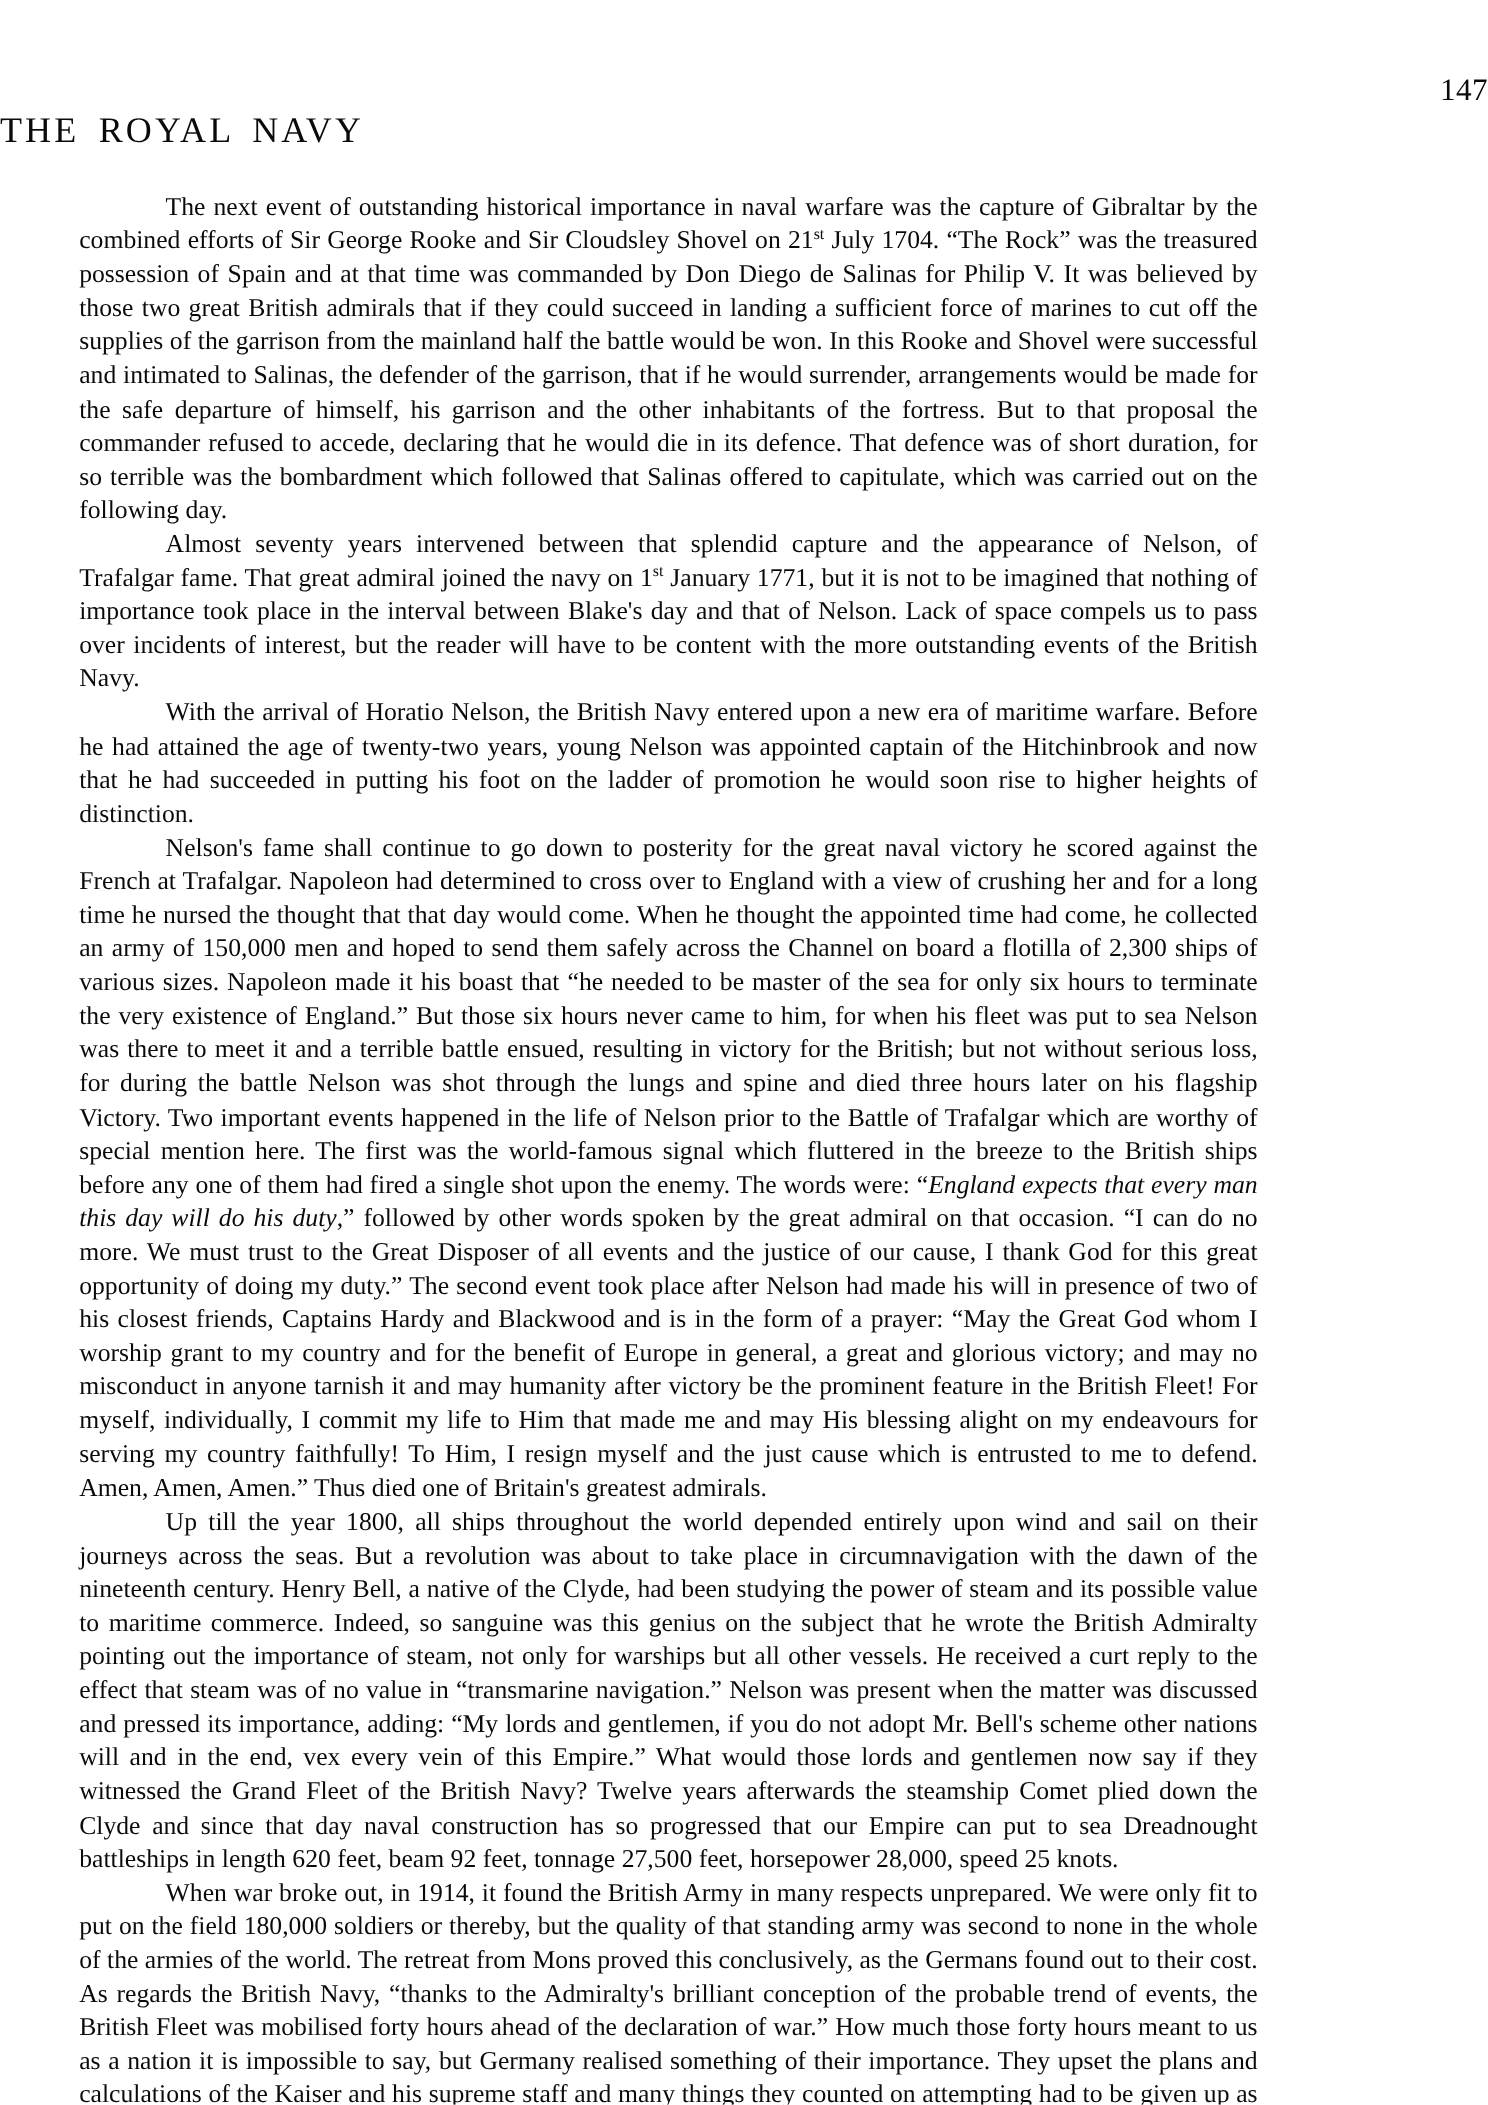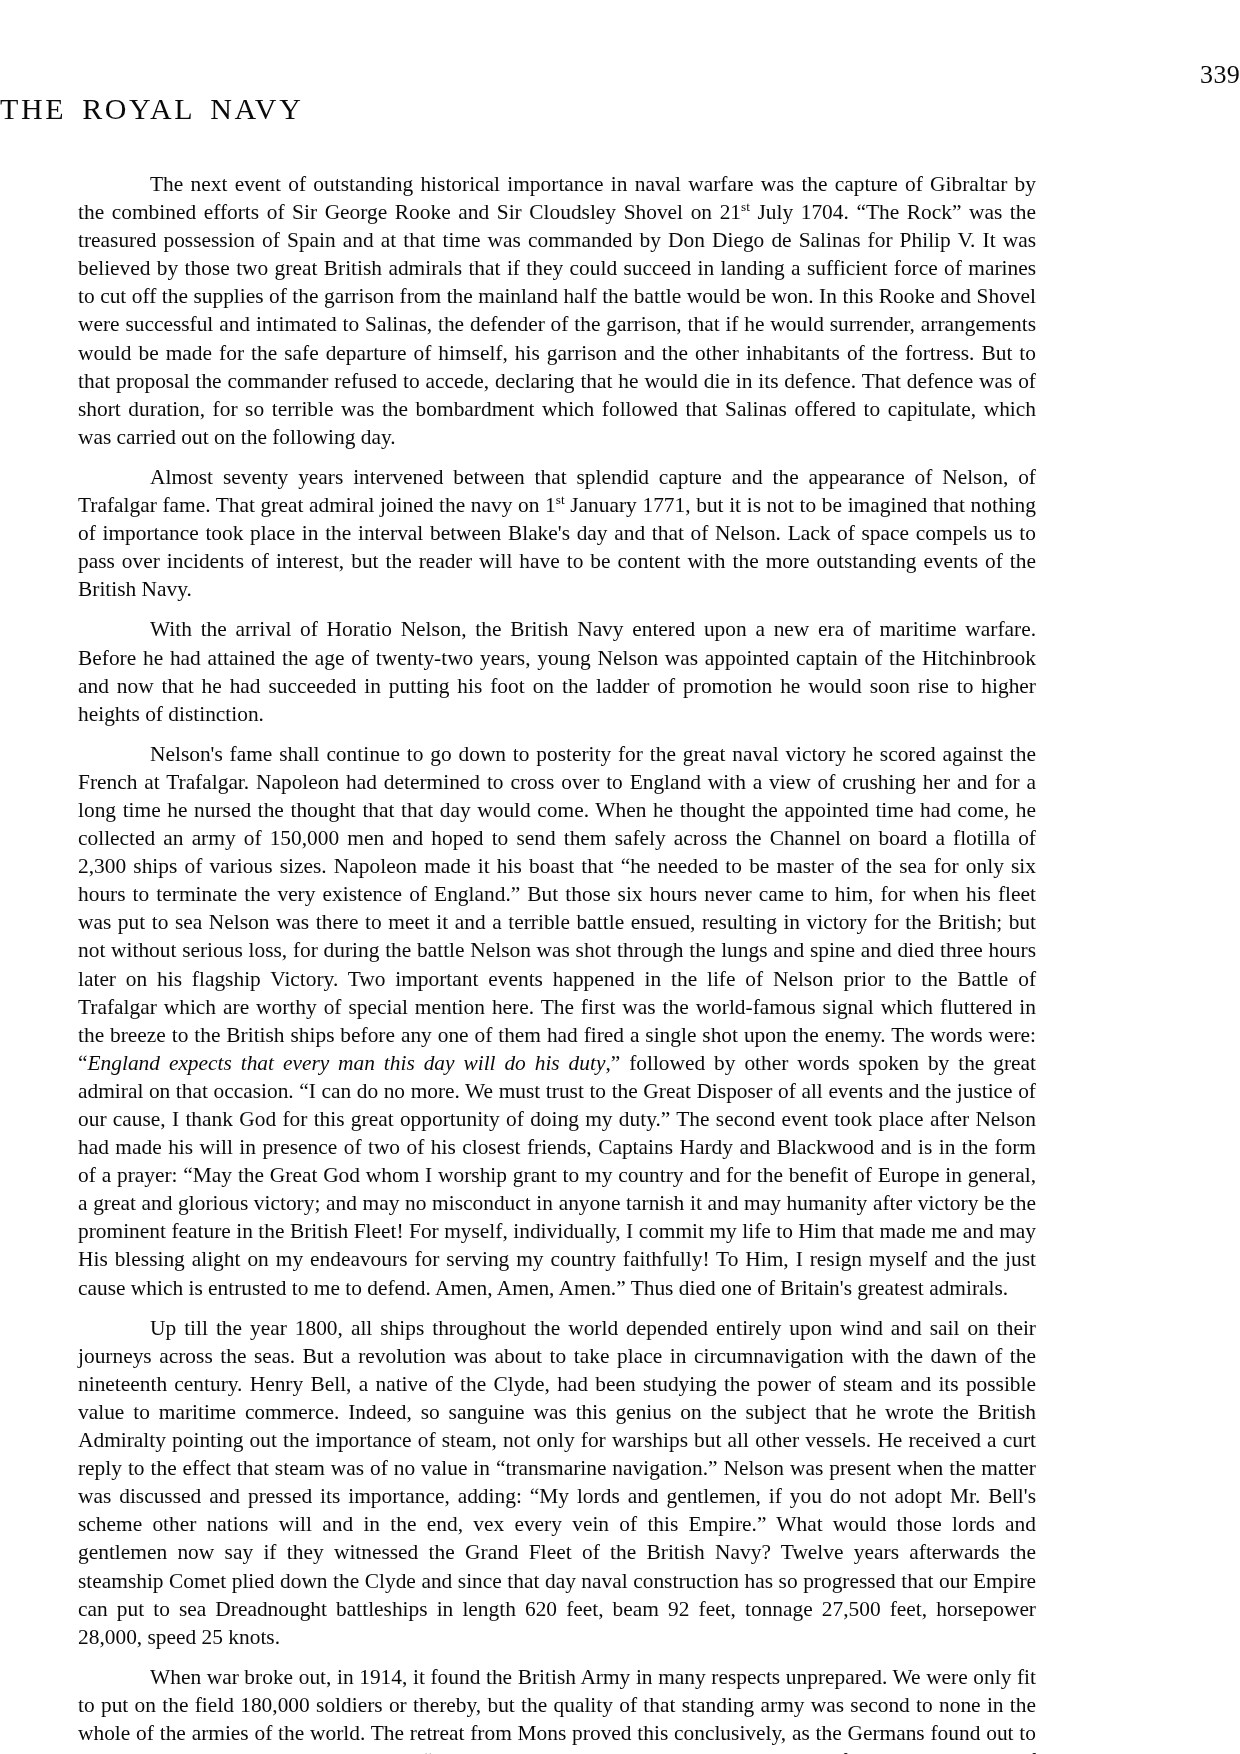--- a/index.html
+++ b/index.html
@@ -44,42 +44,42 @@
     top: 158px;
     left: 66px;
     width: 982px;
     font-size: 21.4px;
     line-height: 28.1px;
     text-align: justify;
     text-justify: inter-word;
     hyphens: none;
   }
   .body-col p {
-    margin: 12px;
+    margin: 0;
     text-indent: 72px;
     text-align: justify;
   }
   .body-col p:last-child {
     text-align-last: justify;
   }
   sup {
     font-size: 0.62em;
     vertical-align: super;
     line-height: 0;
   }
   .ital {
     font-style: italic;
   }
 </style>
 </head>
 <body>
 
 <div class="page">
 
-  <div class="folio">339</div>
+  <div class="folio">147</div>
 
   <div class="doc-title">THE ROYAL NAVY</div>
 
   <div class="body-col">
 
     <p><span>The next event of outstanding historical importance in naval warfare was the capture of Gibraltar by the combined efforts of Sir George Rooke and Sir Cloudsley Shovel on 21</span><sup>st</sup><span> July 1704.  “The Rock” was the treasured possession of Spain and at that time was commanded by Don Diego de Salinas for Philip V.  It was believed by those two great British admirals that if they could succeed in landing a sufficient force of marines to cut off the supplies of the garrison from the mainland half the battle would be won.  In this Rooke and Shovel were successful and intimated to Salinas, the defender of the garrison, that if he would surrender, arrangements would be made for the safe departure of himself, his garrison and the other inhabitants of the fortress.  But to that proposal the commander refused to accede, declaring that he would die in its defence.  That defence was of short duration, for so terrible was the bombardment which followed that Salinas offered to capitulate, which was carried out on the following day.</span></p>
 
     <p><span>Almost seventy years intervened between that splendid capture and the appearance of Nelson, of Trafalgar fame.  That great admiral joined the navy on 1</span><sup>st</sup><span> January 1771, but it is not to be imagined that nothing of importance took place in the interval between Blake's day and that of Nelson.  Lack of space compels us to pass over incidents of interest, but the reader will have to be content with the more outstanding events of the British Navy.</span></p>
 
     <p><span>With the arrival of Horatio Nelson, the British Navy entered upon a new era of maritime warfare.  Before he had attained the age of twenty-two years, young Nelson was appointed captain of the Hitchinbrook and now that he had succeeded in putting his foot on the ladder of promotion he would soon rise to higher heights of distinction.</span></p>

